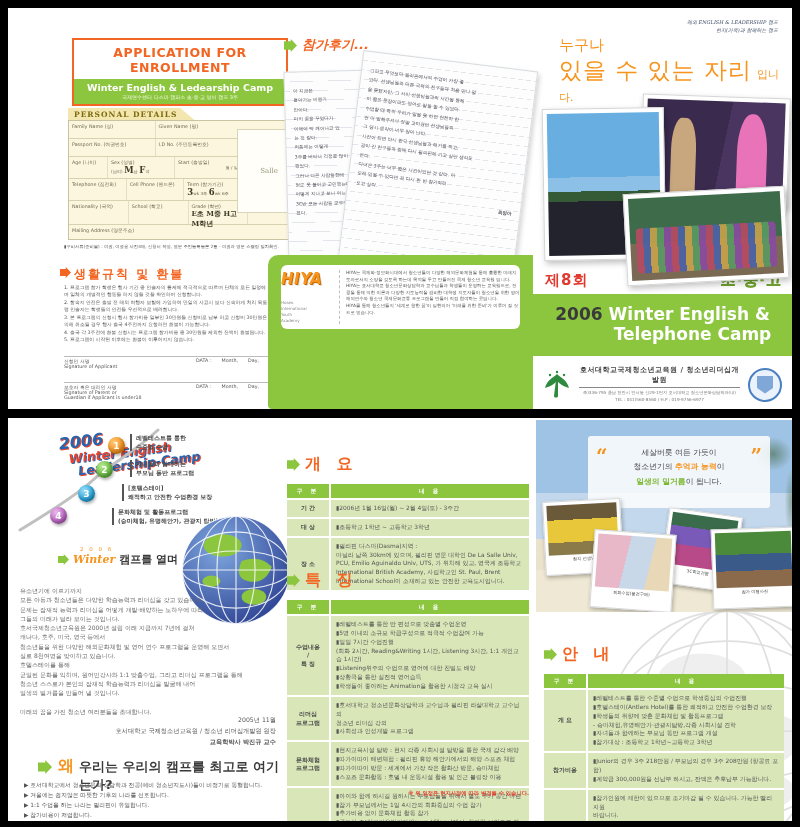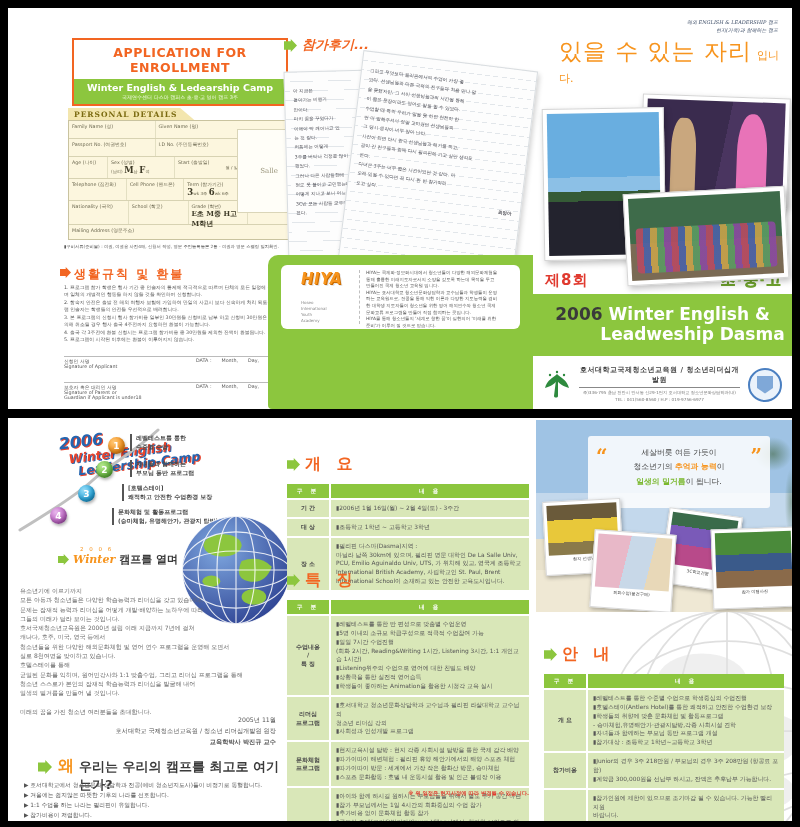--- a/index.html
+++ b/index.html
@@ -30,21 +30,21 @@
   .rulesbody{position:absolute;left:16px;top:276px;width:244px;font-size:4.8px;line-height:1.55;color:#555;}
   .signrow{position:absolute;left:16px;width:244px;font-size:4.8px;color:#555;border-top:1px solid #BBB;padding-top:1px;display:flex;justify-content:space-between;}
   .signrow .dt{display:flex;gap:10px;min-width:112px;}
   
   .revhead{position:absolute;left:16px;top:28px;font-size:13px;font-weight:bold;color:#F26522;font-style:italic;}
   .note{position:absolute;background:#FDFDFD;border:1px solid #D9DDE0;box-shadow:2px 3px 5px rgba(0,0,0,.18);padding:14px 8px 8px;color:#4a4a52;font-size:4.6px;line-height:2.05;background-image:repeating-linear-gradient(#FDFDFD 0 8.8px,#E2E6EA 8.8px 9.4px);}
   .note1{left:18px;top:62px;width:122px;height:168px;transform:rotate(-1.5deg);}
   .note2{left:82px;top:52px;width:158px;height:186px;transform:rotate(7deg);}
   .note .sig{text-align:right;margin-top:3px;font-weight:bold;}
   .greenpanel{position:absolute;left:0;top:247px;width:265px;height:154px;background:#8CC63E;border-radius:10px 0 0 4px;}
-  .orgbox{position:absolute;left:13px;right:13px;background:#fff;border-radius:6px;display:flex;padding:5px 20px;box-sizing:border-box;}
+  .orgbox{position:absolute;left:13px;right:13px;background:#fff;border-radius:6px;display:flex;padding:5px 0;box-sizing:border-box;}
   .orgbox .lg{width:58px;flex:none;border-right:1px dashed #BFBFBF;margin-right:6px;display:flex;flex-direction:column;}
   .orgbox .lg .word{font-weight:bold;font-style:italic;font-size:15px;letter-spacing:.5px;}
   .hiya .word{color:#F7941D;text-shadow:1px 1px 0 #C96A00,2px 2px 0 #E6E6E6;}
   .ayl .word{color:#55B847;text-shadow:1px 1px 0 #2E8A28,2px 2px 0 #E6E6E6;}
   .orgbox .lg .cap{font-size:4px;color:#8A8A8A;margin-top:auto;line-height:1.5;}
   .orgbox .tx{font-size:4.4px;color:#555;line-height:1.5;}
   
   .covnotes{position:absolute;right:14px;top:10px;text-align:right;font-family:"DejaVu Serif",serif;font-style:italic;font-size:5px;color:#3C4C66;line-height:1.6;}
   .covtitle{position:absolute;left:26px;top:28px;color:#F7941D;font-family:"DejaVu Serif",serif;}
   .covtitle .t1{font-size:15px;display:block;}
@@ -267,20 +267,21 @@
       </div>
     </div>
   </div>
 
   <div class="col" style="left:525px;width:259px;">
     <div class="covnotes">
       <span>해외 ENGLISH &amp; LEADERSHIP 캠프</span><br>
       <span>현지(가족)과 함께하는 캠프</span>
     </div>
     <div class="covtitle">
+      <span class="t1">누구나</span>
       <span class="t2">있을 수 있는 자리</span>
       <span class="t3">입니다.</span>
     </div>
     <div class="phc ph1">
         <div class="im"></div>
       </div>
     <div class="phc ph2">
         <div class="im">
           <div class="fig1"></div>
           <div class="fig2"></div>
@@ -290,21 +291,21 @@
         <div class="im">
           <div class="kids"></div>
         </div>
       </div>
     <div class="sessrow">
       <span class="sess">제8회</span>
       <span class="grades">초·중·고</span>
     </div>
     <div class="campband">
       <div class="l1"><span class="yr">2006</span><span>Winter English &amp;</span></div>
-      <div class="l2">Leadweship Dasma</div>
+      <div class="l2">Telephone Camp</div>
     </div>
     <div class="covfoot">
       <svg width="28" height="30" viewBox="0 0 28 30">
         <path d="M14 4 C10 8 4 10 2 18 C8 16 12 14 14 10 C16 14 20 16 26 18 C24 10 18 8 14 4 Z" fill="#2E8A3E"></path>
         <path d="M13 10 L15 10 L15 26 C15 28 11 28 11 26 Z" fill="#2E8A3E"></path>
         <circle cx="7" cy="5" r="1.2" fill="#2E8A3E"></circle>
           <circle cx="21" cy="5" r="1.2" fill="#2E8A3E"></circle>
           <circle cx="14" cy="2" r="1.2" fill="#2E8A3E"></circle>
       </svg>
       <div class="mid">

